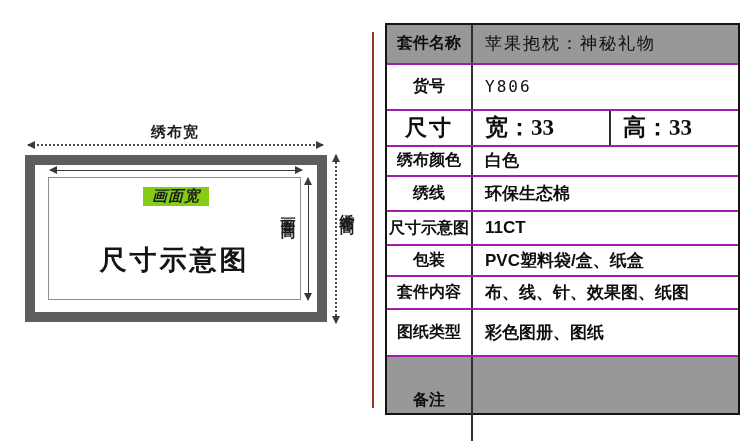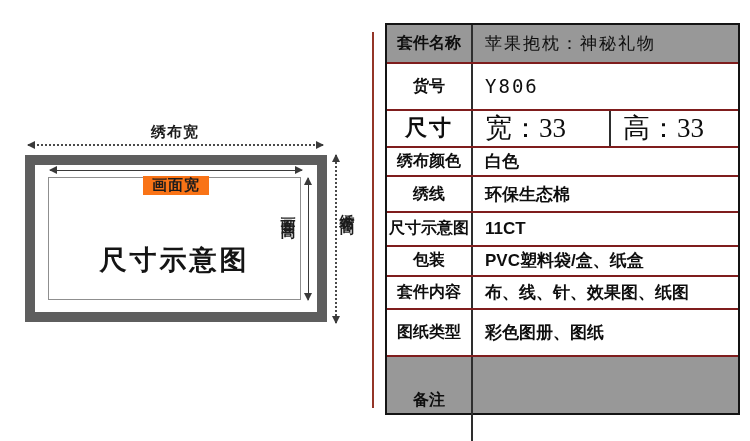--- a/index.html
+++ b/index.html
@@ -31,51 +31,51 @@
   .diagram-title{position:absolute;left:48px;top:242px;width:253px;text-align:center;
                  font-size:27px;font-weight:bold;letter-spacing:3px;color:#141414;}
 
   
   .red-line{position:absolute;left:372px;top:32px;width:2px;height:376px;background:#943527;}
 
   
   .spec-table{position:absolute;left:385px;top:23px;width:355px;height:392px;
               box-sizing:border-box;border:2px solid #141414;background:#fff;
               display:flex;flex-direction:column;}
-  .t-row{display:flex;box-sizing:border-box;border-bottom:2px solid #7f1d1d;}
+  .t-row{display:flex;box-sizing:border-box;border-bottom:2px solid #a21caf;}
   .t-row:last-child{border-bottom:none;flex-direction:column;}
   .t-row.gray{background:#989898;}
   .t-label{width:86px;flex:0 0 86px;box-sizing:border-box;border-right:2px solid #2e2e2e;
            display:flex;align-items:center;justify-content:center;
            font-weight:bold;font-size:16px;color:#0e0e0e;}
   .t-label.big{font-size:22px;letter-spacing:2px;}
   .t-value{flex:1;display:flex;align-items:center;box-sizing:border-box;
            padding-left:12px;font-weight:bold;font-size:17px;color:#0e0e0e;}
   .t-value.serif{font-family:"Liberation Serif","DejaVu Serif",serif;font-weight:normal;
                  font-size:17px;letter-spacing:2px;}
   .t-value.mono{font-family:"DejaVu Sans Mono","Liberation Mono",monospace;
-                font-weight:normal;font-size:19px;letter-spacing:2px;}
-  .t-value.size{font-family:"Liberation Serif","DejaVu Serif",serif;font-weight:normal;
-                font-size:27px;}
+                font-weight:normal;font-size:16px;letter-spacing:2px;}
+  .t-value.size{font-family:"Liberation Serif","DejaVu Serif",serif;font-weight:bold;
+                font-size:23px;}
   .t-value.w-cell{flex:0 0 138px;border-right:2px solid #2e2e2e;}
 </style>
 </head>
 <body>
 
 <div class="page">
 
   <div>
     <div class="dlabel center" style="left:140px;top:123px;width:70px;">绣布宽</div>
     <div class="dim-h dotted" style="left:28px;top:144px;width:295px;"></div>
 
     <div class="outer-frame"></div>
     <div class="inner-rect"></div>
 
     <div class="dim-h solid" style="left:50px;top:170px;width:252px;"></div>
-    <div class="dlabel center" style="left:143px;top:176px;width:66px;background:#f97316;">画面宽</div>
+    <div class="dlabel center" style="left:143px;top:187px;width:66px;background:#84cc16;font-style:italic;">画面宽</div>
 
     <div class="dim-v solid" style="left:308px;top:178px;height:122px;"></div>
     <div class="dlabel vert" style="left:278px;top:206px;background:#fff;">画面高</div>
 
     <div class="dim-v dotted" style="left:335px;top:155px;height:168px;"></div>
     <div class="dlabel vert" style="left:337px;top:202px;">绣布高</div>
 
     <div class="diagram-title">尺寸示意图</div>
   </div>
 

